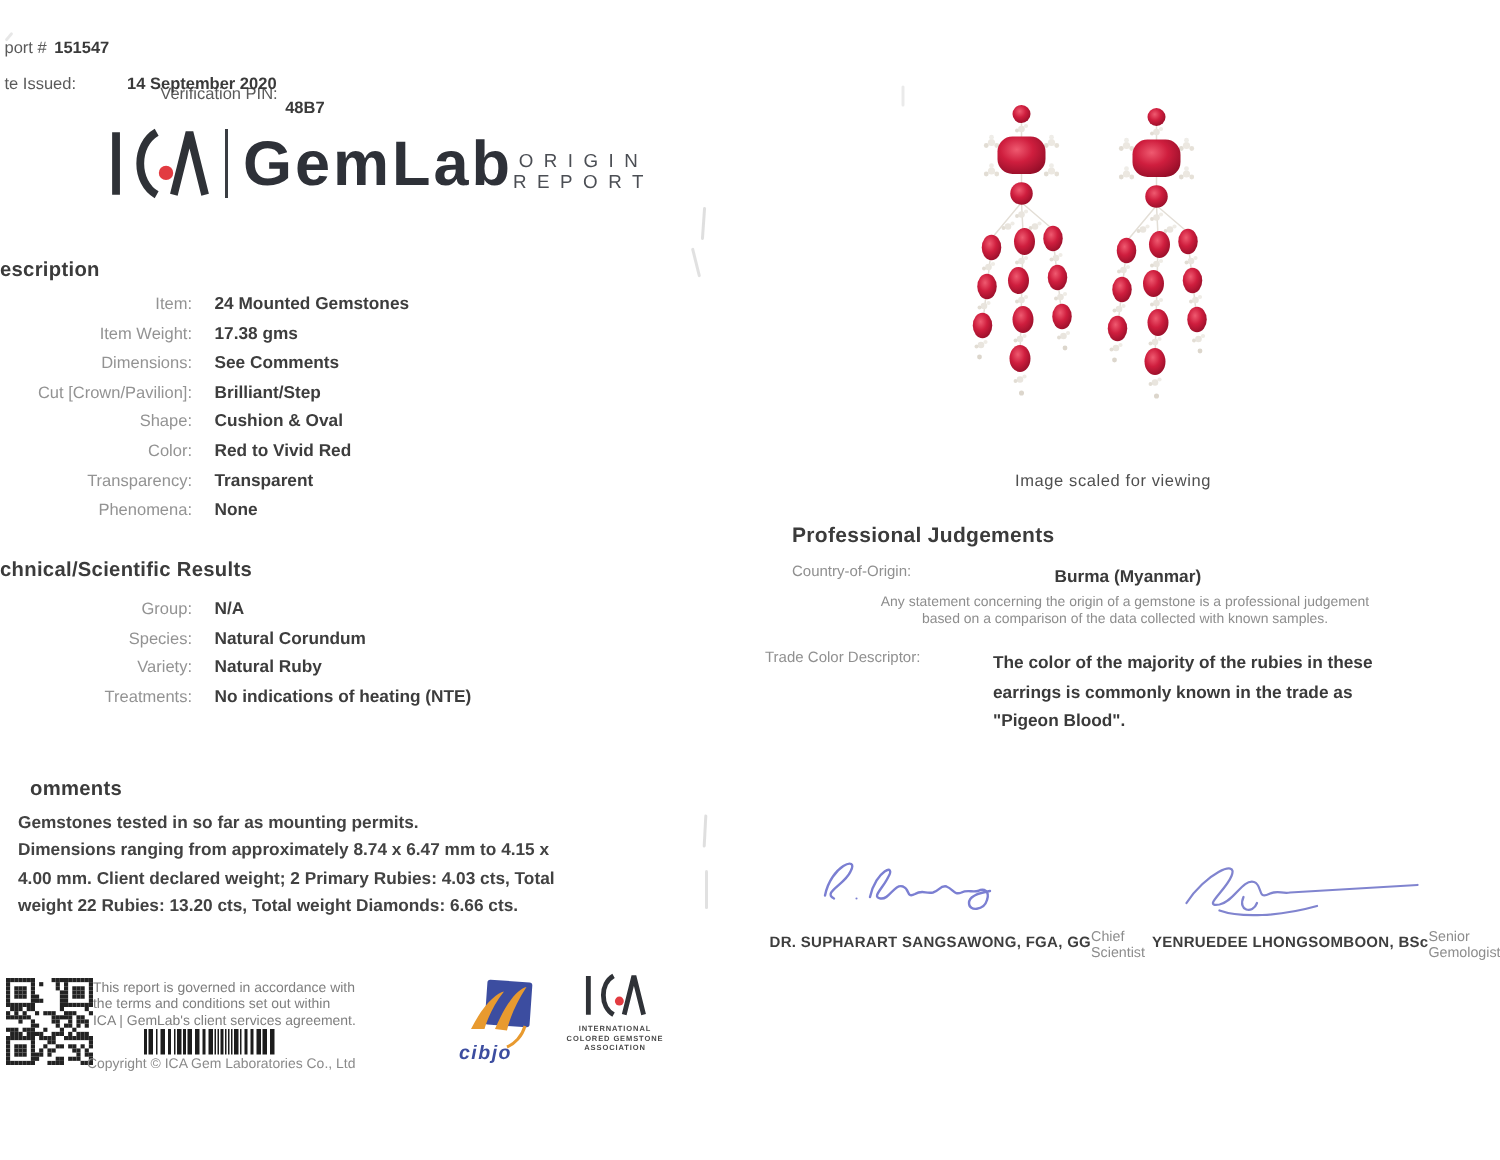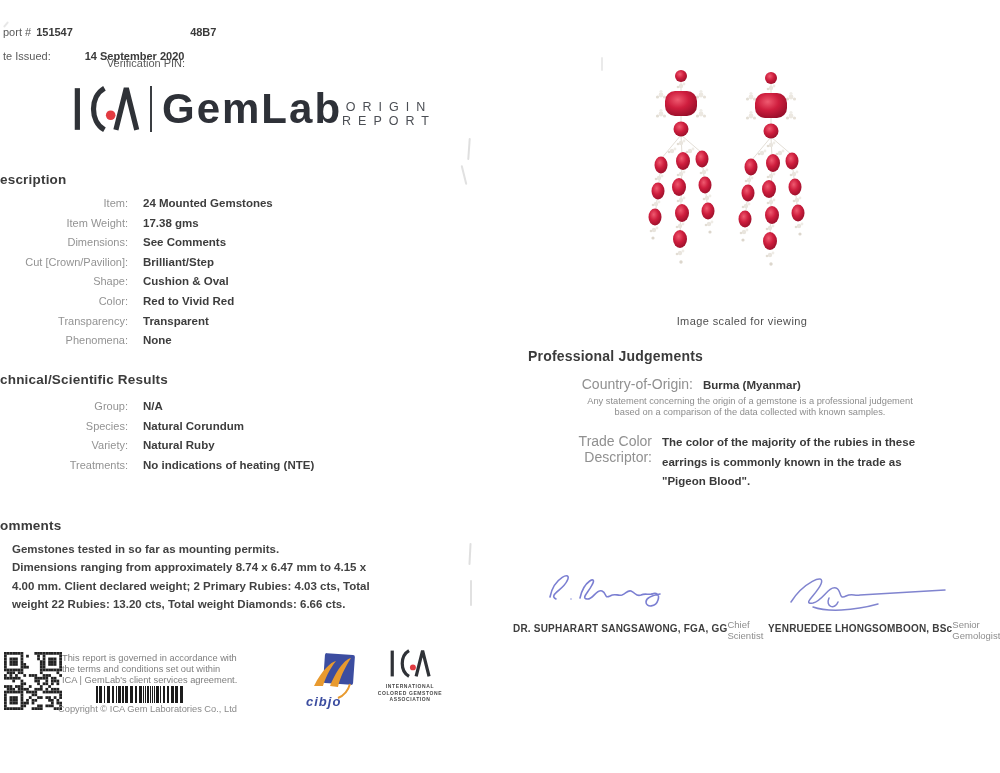--- a/index.html
+++ b/index.html
@@ -15,42 +15,42 @@
   .pre{white-space:pre-line;}
   .brand-row{display:flex;align-items:center;}
   .brand-divider{width:2px;height:46px;background:#3a3d42;margin:0 10px 0 8px;}
   .brand-name{font-size:42px;font-weight:700;color:#2e3138;letter-spacing:2px;line-height:1;}
   .brand-sub{font-size:12.5px;letter-spacing:7px;color:#4b4e54;margin-top:10px;text-align:center;}
   .comments-body{font-size:11.5px;font-weight:700;color:#424242;line-height:18.4px;width:440px;}
   .legal{font-size:9.3px;color:#7e7e7e;line-height:10.8px;width:185px;}
   .copyright{font-size:9.3px;color:#8a8a8a;}
   .caption{font-size:11px;color:#4f4f4f;letter-spacing:.4px;}
   .j-row{display:flex;align-items:flex-start;}
-  .j-label{color:#909090;font-size:14px;text-align:right;flex:none;}
+  .j-label{color:#909090;font-size:10px;text-align:left;flex:none;}
   .j-value{margin-left:10px;font-size:11.5px;font-weight:700;color:#3a3a3a;line-height:19.5px;}
   .j-note{font-size:9.3px;color:#8d8d8d;line-height:10.5px;text-align:center;}
   .sig-block{display:flex;flex-direction:row;align-items:center;width:215px;}
   .sig-name{font-size:10px;font-weight:700;color:#3e3e3e;letter-spacing:.2px;white-space:nowrap;}
   .sig-title{font-size:9.5px;color:#8d8d8d;margin-top:4px;}
   .mark{background:#c4c4c4;width:2px;border-radius:2px;}
   .ica-footer-text{font-size:5px;letter-spacing:.6px;color:#4a4a4a;text-align:center;line-height:6.5px;font-weight:700;}
   .cibjo-word{font-size:13px;font-weight:700;font-style:italic;color:#3c4da0;letter-spacing:1px;}
   #barcode{display:flex;align-items:flex-end;height:17px;}
   #barcode div{background:#1c1c1c;height:100%;}
 </style>
 </head>
 <body>
 
 <div class="page">
 
   <div class="abs" style="left:3px;top:26px;display:flex;">
     <span class="small">port #</span>
     <span class="small bold" style="margin-left:5px;">151547</span>
     <span class="small" style="margin-left:34px;margin-top:31px;">Verification PIN:</span>
-    <span class="small bold" style="margin-left:5px;">48B7</span>
+    <span class="small bold" style="margin-left:5px;margin-top:40px;">48B7</span>
   </div>
   <div class="abs" style="left:3px;top:50px;display:flex;gap:28px;">
     <span class="small">te Issued:</span>
     <span class="small bold" style="margin-left:6px;">14 September 2020</span>
   </div>
 
   <div class="abs" style="left:70px;top:84px;width:295px;display:flex;flex-direction:row;align-items:center;">
     <div class="brand-row">
       <svg width="72" height="50" viewBox="0 0 65 48">
         <path d="M5,4 L5,44" stroke="#2f3237" stroke-width="5" fill="none"></path>
@@ -113,21 +113,21 @@
     <div class="kv-row">
         <span class="kv-label">Variety:</span>
         <span class="kv-value">Natural Ruby</span>
       </div>
     <div class="kv-row">
         <span class="kv-label">Treatments:</span>
         <span class="kv-value">No indications of heating (NTE)</span>
       </div>
   </div>
 
-  <div class="abs h-sec" style="left:0;top:518px;">omments</div>
+  <div class="abs h-sec" style="left:0;top:518px;padding-left:20px;">omments</div>
   <div class="abs comments-body pre" style="left:12px;top:540px;">Gemstones tested in so far as mounting permits.
 Dimensions ranging from approximately 8.74 x 6.47 mm to 4.15 x
 4.00 mm. Client declared weight; 2 Primary Rubies: 4.03 cts, Total
 weight 22 Rubies: 13.20 cts, Total weight Diamonds: 6.66 cts.</div>
 
   <div class="abs" style="left:4px;top:652px;width:58px;height:58px;"><svg id="qr" width="58" height="58">
         <rect x="0.00" y="0.00" width="2.76" height="2.76" fill="#222"></rect>
         <rect x="2.76" y="0.00" width="2.76" height="2.76" fill="#222"></rect>
         <rect x="5.52" y="0.00" width="2.76" height="2.76" fill="#222"></rect>
         <rect x="8.29" y="0.00" width="2.76" height="2.76" fill="#222"></rect>

